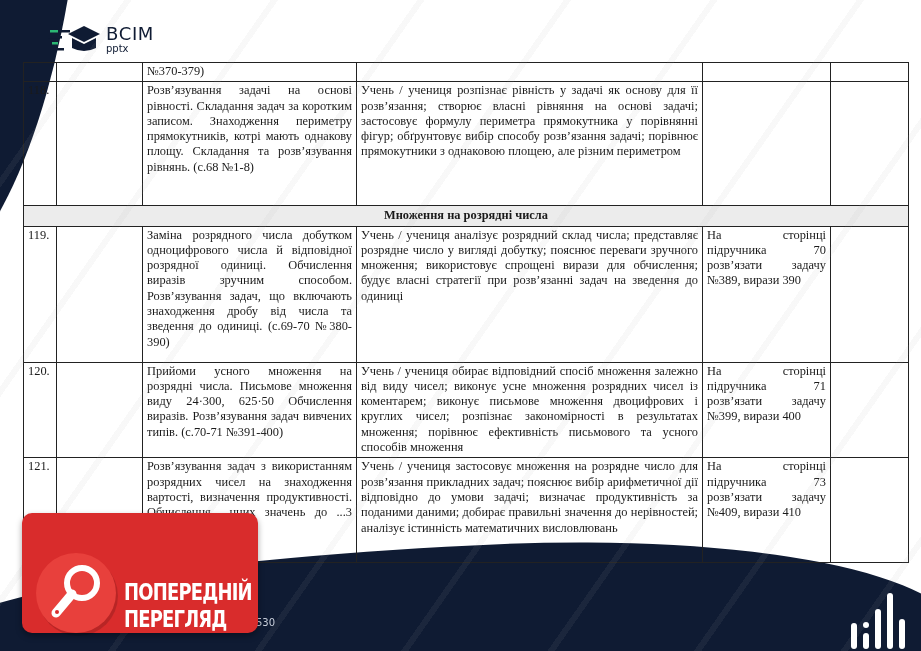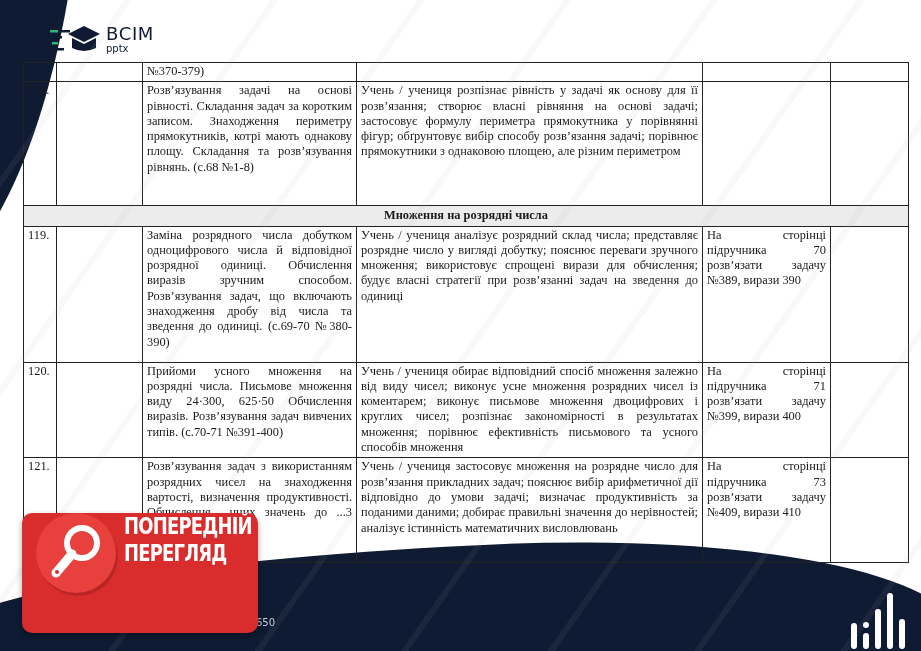--- a/index.html
+++ b/index.html
@@ -36,21 +36,21 @@
   td.just { text-align: justify; }
   tr.section td { background: #ececec; text-align: center; font-weight: bold; padding: 2px 4px; }
   .watermark {
     position: absolute; inset: 0; pointer-events: none;
     background: repeating-linear-gradient(-55deg, rgba(170,170,170,0.0) 0 60px, rgba(170,170,170,0.08) 60px 66px, rgba(170,170,170,0.0) 66px 120px);
   }
   .preview-badge {
     position: absolute; left: 22px; top: 513px; width: 236px; height: 120px;
     background: #d92c2c; border-radius: 10px;
     box-shadow: 0 3px 6px rgba(0,0,0,0.35);
-    display: flex; align-items: flex-start;
+    display: flex; align-items: flex-end;
   }
   .badge-circle {
     width: 80px; height: 80px; border-radius: 50%; background: #e8403c;
     margin-left: 14px; position: relative; flex: 0 0 auto;
     box-shadow: 2px 3px 0 rgba(0,0,0,0.15);
   }
   .badge-circle svg { position: absolute; left: 8px; top: 6px; }
   .badge-text {
     margin-left: 8px; color: #ffffff; font-family: "DejaVu Sans", sans-serif;
     font-weight: bold; font-size: 23px; line-height: 27px; letter-spacing: -1px;
@@ -135,21 +135,21 @@
     <td class="just">Розв’язування задач з використанням розрядних чисел на знаходження вартості, визначення продуктивності. Обчислення ...нних значень до ...3 №401-410)</td>
     <td class="just">Учень / учениця застосовує множення на розрядне число для розв’язання прикладних задач; пояснює вибір арифметичної дії відповідно до умови задачі; визначає продуктивність за поданими даними; добирає правильні значення до нерівностей; аналізує істинність математичних висловлювань</td>
     <td class="just">На сторінці підручника 73 розв’язати задачу №409, вирази 410</td>
     <td></td>
   </tr>
 </tbody>
   </table>
 
 <div class="watermark"></div>
 
-<div class="page-num">650</div>
+<div class="page-num">530</div>
 
 <div class="preview-badge">
   <div class="badge-circle">
     <svg width="64" height="66" viewBox="0 0 64 66">
       <circle cx="38" cy="24" r="15" fill="none" stroke="#ffffff" stroke-width="6"></circle>
       <line x1="28" y1="35" x2="12" y2="54" stroke="#ffffff" stroke-width="9" stroke-linecap="round"></line>
       <circle cx="13" cy="53" r="2" fill="#d92c2c"></circle>
     </svg>
   </div>
   <div class="badge-text">

